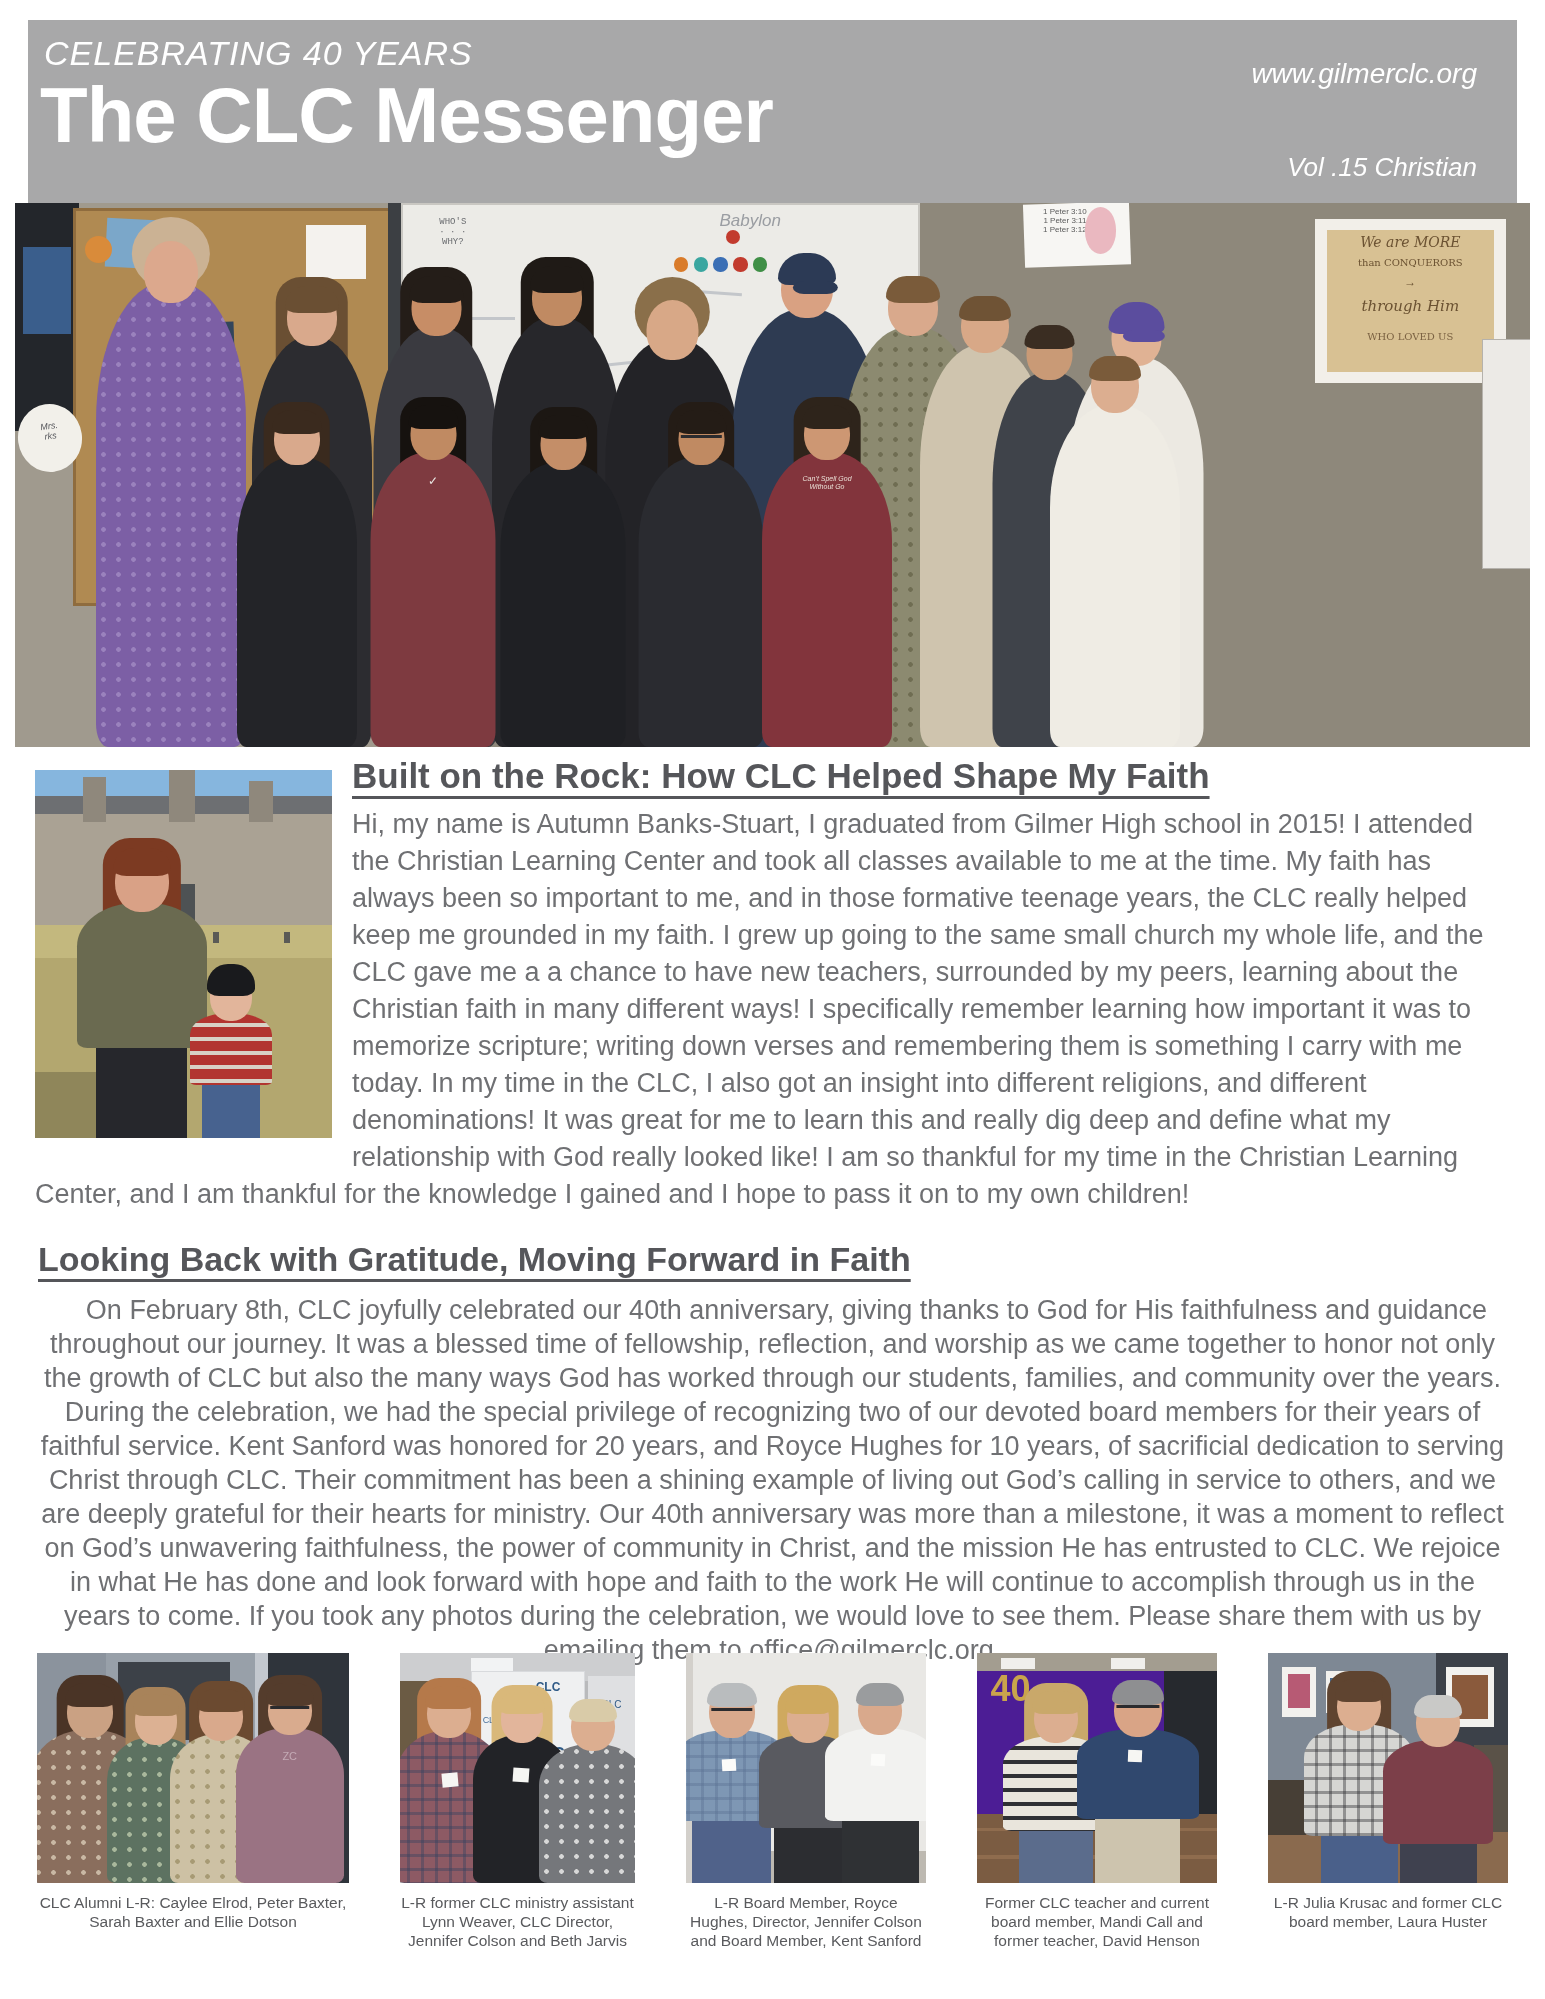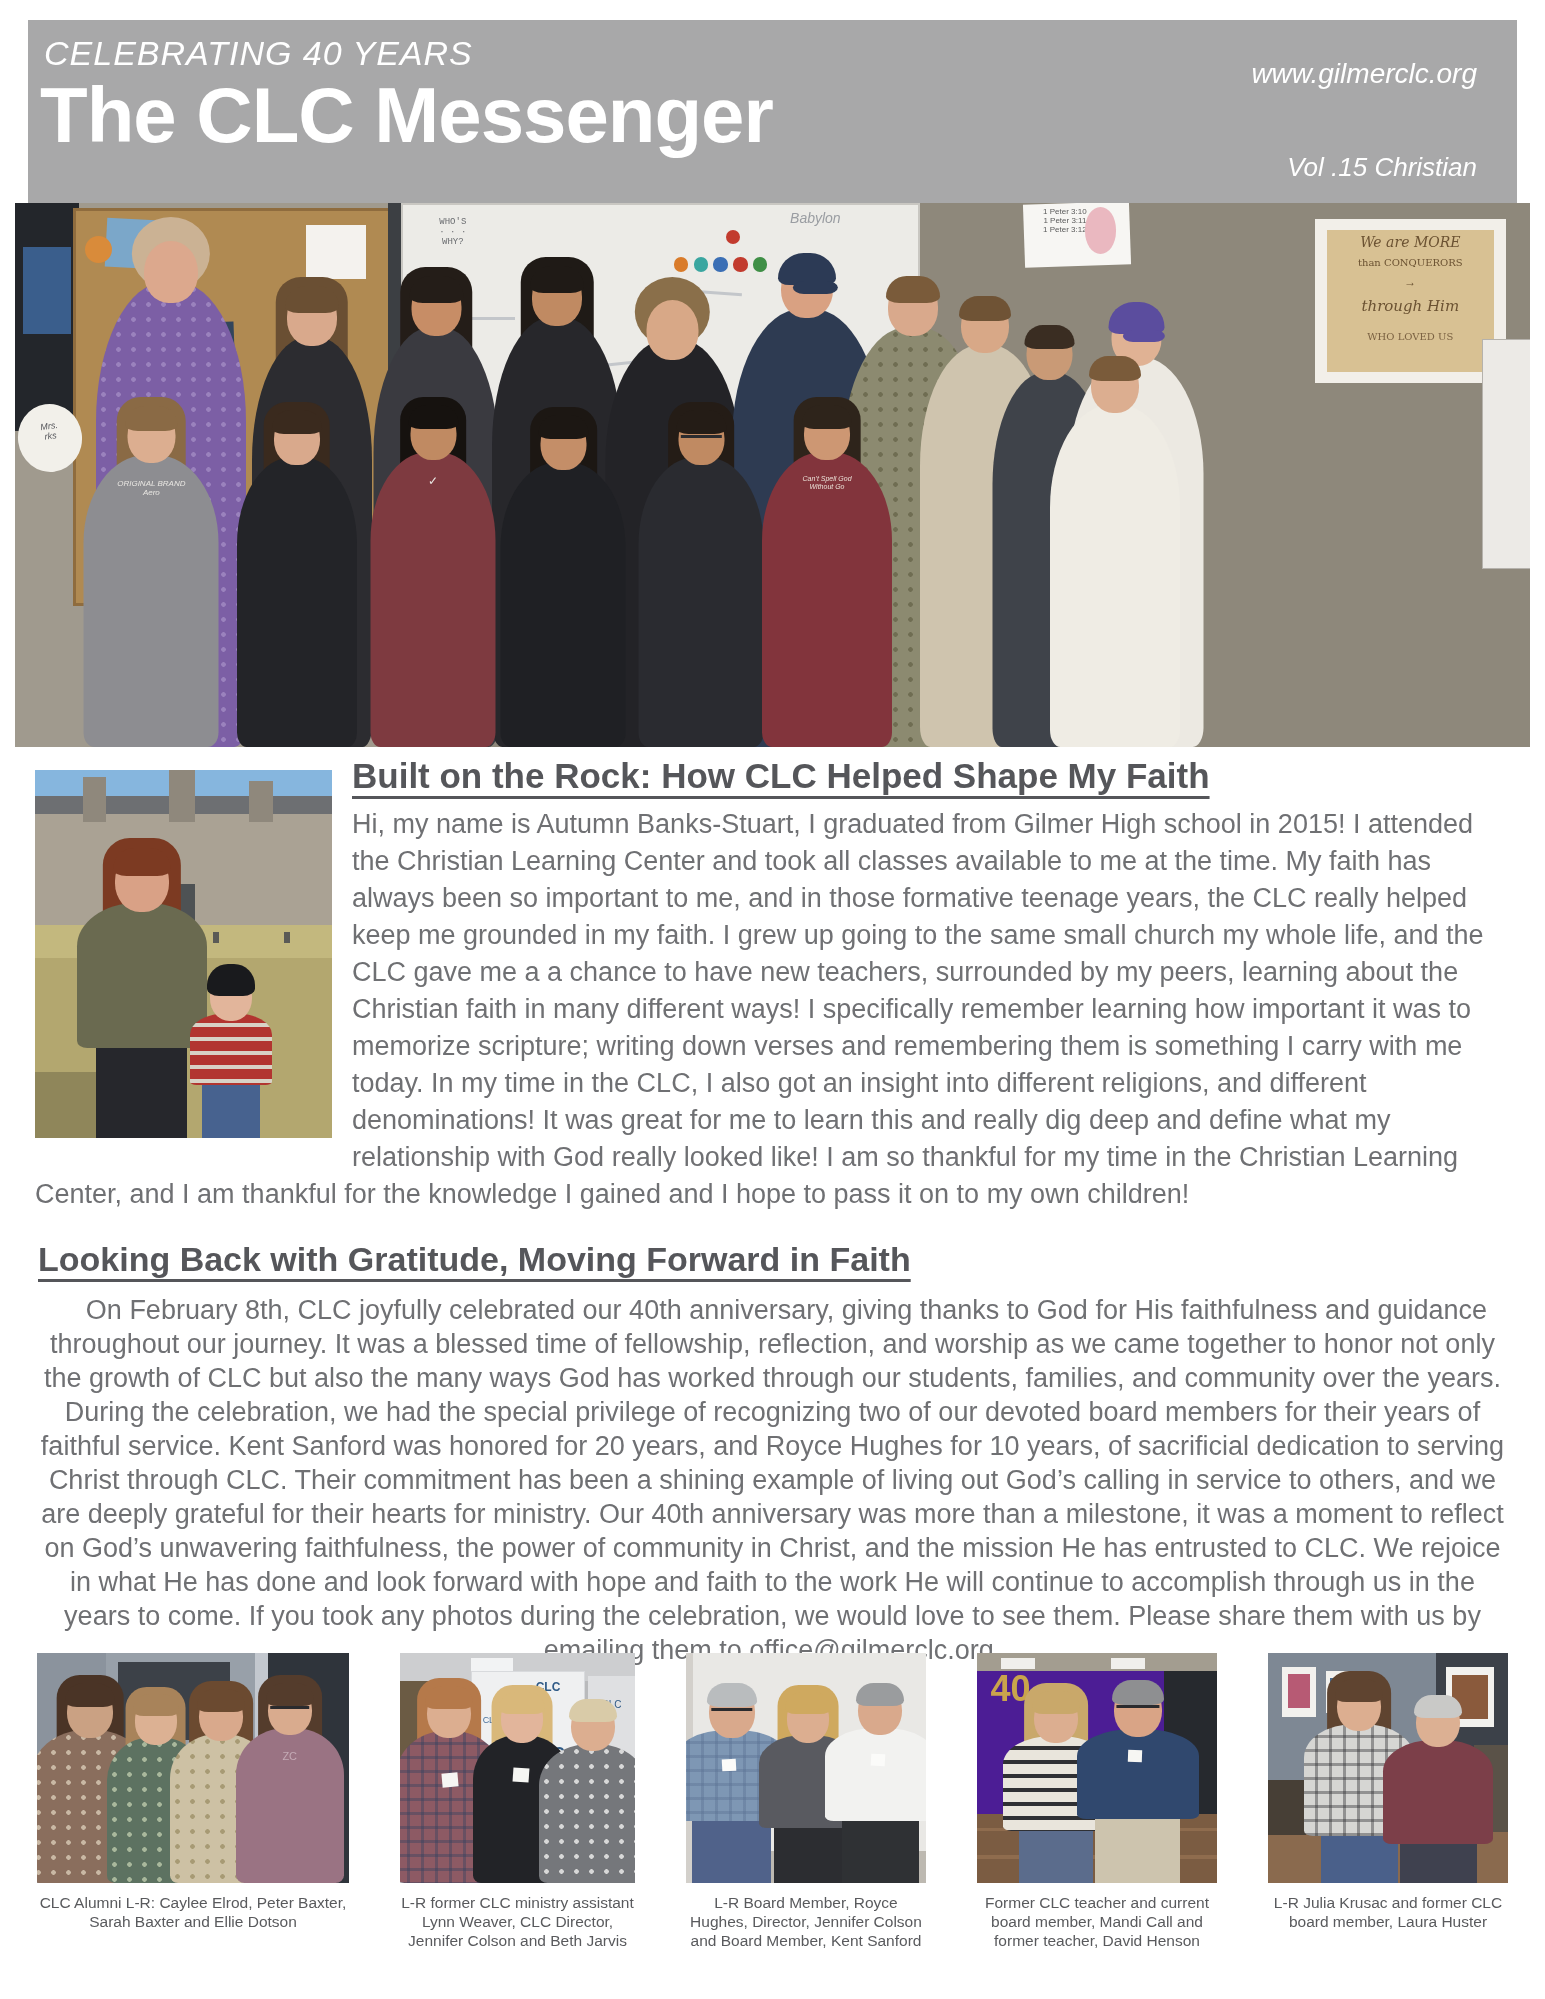--- a/index.html
+++ b/index.html
@@ -52,21 +52,21 @@
         <div style="position: absolute; left: 8.5%; top: 22%; width: 6%; height: 16%; transform: rotate(-2deg); background: rgb(50, 69, 92);"></div>
         <div style="position: absolute; left: 19.2%; top: 4%; width: 4%; height: 10%; background: rgb(244, 242, 238);"></div>
         <div style="position: absolute; left: 4.6%; top: 6%; width: 1.8%; height: 5%; border-radius: 50%; background: rgb(217, 139, 58);"></div>
         <div style="position: absolute; left: 24.6%; top: 0%; width: 0.9%; height: 62%; background: rgb(60, 63, 67);"></div>
         <div style="position: absolute; left: 25.5%; top: 0%; width: 34%; height: 56%; border: 2px solid rgb(201, 199, 194); background: rgb(236, 235, 231);"></div>
         <div style="position: absolute; left: 25.9%; top: 2.5%; width: 6%; color: rgb(107, 109, 113); font-size: 9px; line-height: 1.12; white-space: pre-line; text-align: center; font-family: Liberation Mono, monospace;">WHO'S
 · · ·
 WHY?</div>
         <div style="position: absolute; left: 25.8%; top: 2%; width: 6.2%; height: 24%; border: 1px solid rgb(226, 224, 218); z-index: -1; background: rgb(251, 251, 249);"></div>
         <div style="position: absolute; left: 31.5%; top: 13%; width: 8%; color: rgb(154, 157, 162); font-size: 10px; line-height: 1.12; white-space: pre-line; text-align: center; font-style: italic;">Jerusalem</div>
-        <div style="position: absolute; left: 46.5%; top: 1.5%; width: 8%; color: rgb(154, 157, 162); font-size: 14px; line-height: 1.12; white-space: pre-line; text-align: right; font-style: italic;">Babylon</div>
+        <div style="position: absolute; left: 46.5%; top: 1.5%; width: 8%; color: rgb(154, 157, 162); font-size: 17px; line-height: 1.12; white-space: pre-line; text-align: left; font-style: italic;">Babylon</div>
         <div style="position: absolute; left: 28%; top: 21%; width: 5%; height: 0.5%; background: rgb(195, 198, 202);"></div>
         <div style="position: absolute; left: 34%; top: 30%; width: 7%; height: 0.5%; transform: rotate(-6deg); background: rgb(195, 198, 202);"></div>
         <div style="position: absolute; left: 42%; top: 16%; width: 6%; height: 0.5%; transform: rotate(4deg); background: rgb(195, 198, 202);"></div>
         <div style="position: absolute; left: 43.5%; top: 10%; width: 0.95%; height: 2.6%; border-radius: 50%; background: rgb(217, 123, 42);"></div>
         <div style="position: absolute; left: 44.8%; top: 10%; width: 0.95%; height: 2.6%; border-radius: 50%; background: rgb(58, 166, 160);"></div>
         <div style="position: absolute; left: 46.1%; top: 10%; width: 0.95%; height: 2.6%; border-radius: 50%; background: rgb(59, 111, 181);"></div>
         <div style="position: absolute; left: 47.4%; top: 10%; width: 0.95%; height: 2.6%; border-radius: 50%; background: rgb(194, 59, 46);"></div>
         <div style="position: absolute; left: 48.7%; top: 10%; width: 0.95%; height: 2.6%; border-radius: 50%; background: rgb(63, 143, 70);"></div>
         <div style="position: absolute; left: 46.9%; top: 5%; width: 0.95%; height: 2.6%; border-radius: 50%; background: rgb(194, 59, 46);"></div>
         <div style="position: absolute; left: 66.6%; top: 0%; width: 7%; height: 11.5%; transform: rotate(-2deg); background: rgb(247, 246, 243);"></div>
@@ -133,28 +133,20 @@
           <div style="position: absolute; left: 0px; top: 55px; width: 100%; bottom: 0px; background: rgb(63, 67, 74); border-radius: 46% 46% 8% 8% / 30% 30% 5% 5%; z-index: 2;"></div>
           <div style="position: absolute; left: 50%; top: 10.35px; width: 46px; height: 52.9px; transform: translateX(-50%); background: rgb(201, 154, 118); border-radius: 50% 50% 46% 46%; z-index: 3;"></div>
           <div style="position: absolute; left: 50%; top: 8.35px; width: 50px; height: 24.15px; transform: translateX(-50%); background: rgb(58, 45, 34); border-radius: 23px 23px 30% 30%; z-index: 4;"></div>
         </div>
         <div style="position: absolute; left: 74%; bottom: 0%; width: 135px; height: 450px; transform: translateX(-50%); z-index: 2;">
           <div style="position: absolute; left: 0px; top: 60px; width: 100%; bottom: 0px; background: rgb(236, 233, 226); border-radius: 46% 46% 8% 8% / 30% 30% 5% 5%; z-index: 2;"></div>
           <div style="position: absolute; left: 50%; top: 11.25px; width: 50px; height: 57.5px; transform: translateX(-50%); background: rgb(224, 178, 148); border-radius: 50% 50% 46% 46%; z-index: 3;"></div>
           <div style="position: absolute; left: 50%; top: 5.25px; width: 56px; height: 31.25px; transform: translateX(-50%); background: rgb(91, 77, 158); border-radius: 25px 25px 20% 20%; z-index: 4;"></div>
           <div style="position: absolute; left: 50%; top: 32.5px; width: 42.5px; height: 12.5px; transform: translateX(-32%); background: rgb(91, 77, 158); border-radius: 30% / 60%; z-index: 4;"></div>
         </div>
-        <div style="position: absolute; left: 9%; bottom: 0%; width: 135px; height: 350px; transform: translateX(-50%); z-index: 3;">
-          <div style="position: absolute; left: 50%; top: 0px; width: 69.6px; height: 124.8px; transform: translateX(-50%); background: rgb(138, 106, 69); border-radius: 24px 24px 28.8px 28.8px; z-index: 1;"></div>
-          <div style="position: absolute; left: 0px; top: 58px; width: 100%; bottom: 0px; background: rgb(141, 141, 145); border-radius: 46% 46% 8% 8% / 30% 30% 5% 5%; z-index: 2;"></div>
-          <div style="position: absolute; left: 50%; top: 10.8px; width: 48px; height: 55.2px; transform: translateX(-50%); background: rgb(220, 174, 144); border-radius: 50% 50% 46% 46%; z-index: 3;"></div>
-          <div style="position: absolute; left: 50%; top: 8.8px; width: 52px; height: 25.2px; transform: translateX(-50%); background: rgb(138, 106, 69); border-radius: 24px 24px 30% 30%; z-index: 4;"></div>
-          <div style="position: absolute; left: 0px; top: 81.6px; width: 100%; text-align: center; color: rgb(232, 230, 226); font-size: 8px; line-height: 1.15; white-space: pre-line; font-style: italic; z-index: 5;">ORIGINAL BRAND
-Aero</div>
-        </div>
         <div style="position: absolute; left: 18.6%; bottom: 0%; width: 120px; height: 345px; transform: translateX(-50%); z-index: 3;">
           <div style="position: absolute; left: 50%; top: 0px; width: 66.7px; height: 119.6px; transform: translateX(-50%); background: rgb(58, 42, 30); border-radius: 23px 23px 27.6px 27.6px; z-index: 1;"></div>
           <div style="position: absolute; left: 0px; top: 55px; width: 100%; bottom: 0px; background: rgb(35, 36, 40); border-radius: 46% 46% 8% 8% / 30% 30% 5% 5%; z-index: 2;"></div>
           <div style="position: absolute; left: 50%; top: 10.35px; width: 46px; height: 52.9px; transform: translateX(-50%); background: rgb(217, 169, 140); border-radius: 50% 50% 46% 46%; z-index: 3;"></div>
           <div style="position: absolute; left: 50%; top: 8.35px; width: 50px; height: 24.15px; transform: translateX(-50%); background: rgb(58, 42, 30); border-radius: 23px 23px 30% 30%; z-index: 4;"></div>
         </div>
         <div style="position: absolute; left: 27.6%; bottom: 0%; width: 125px; height: 350px; transform: translateX(-50%); z-index: 3;">
           <div style="position: absolute; left: 50%; top: 0px; width: 66.7px; height: 119.6px; transform: translateX(-50%); background: rgb(22, 18, 15); border-radius: 23px 23px 27.6px 27.6px; z-index: 1;"></div>
           <div style="position: absolute; left: 0px; top: 55px; width: 100%; bottom: 0px; background: rgb(126, 58, 64); border-radius: 46% 46% 8% 8% / 30% 30% 5% 5%; z-index: 2;"></div>
           <div style="position: absolute; left: 50%; top: 10.35px; width: 46px; height: 52.9px; transform: translateX(-50%); background: rgb(192, 138, 98); border-radius: 50% 50% 46% 46%; z-index: 3;"></div>

